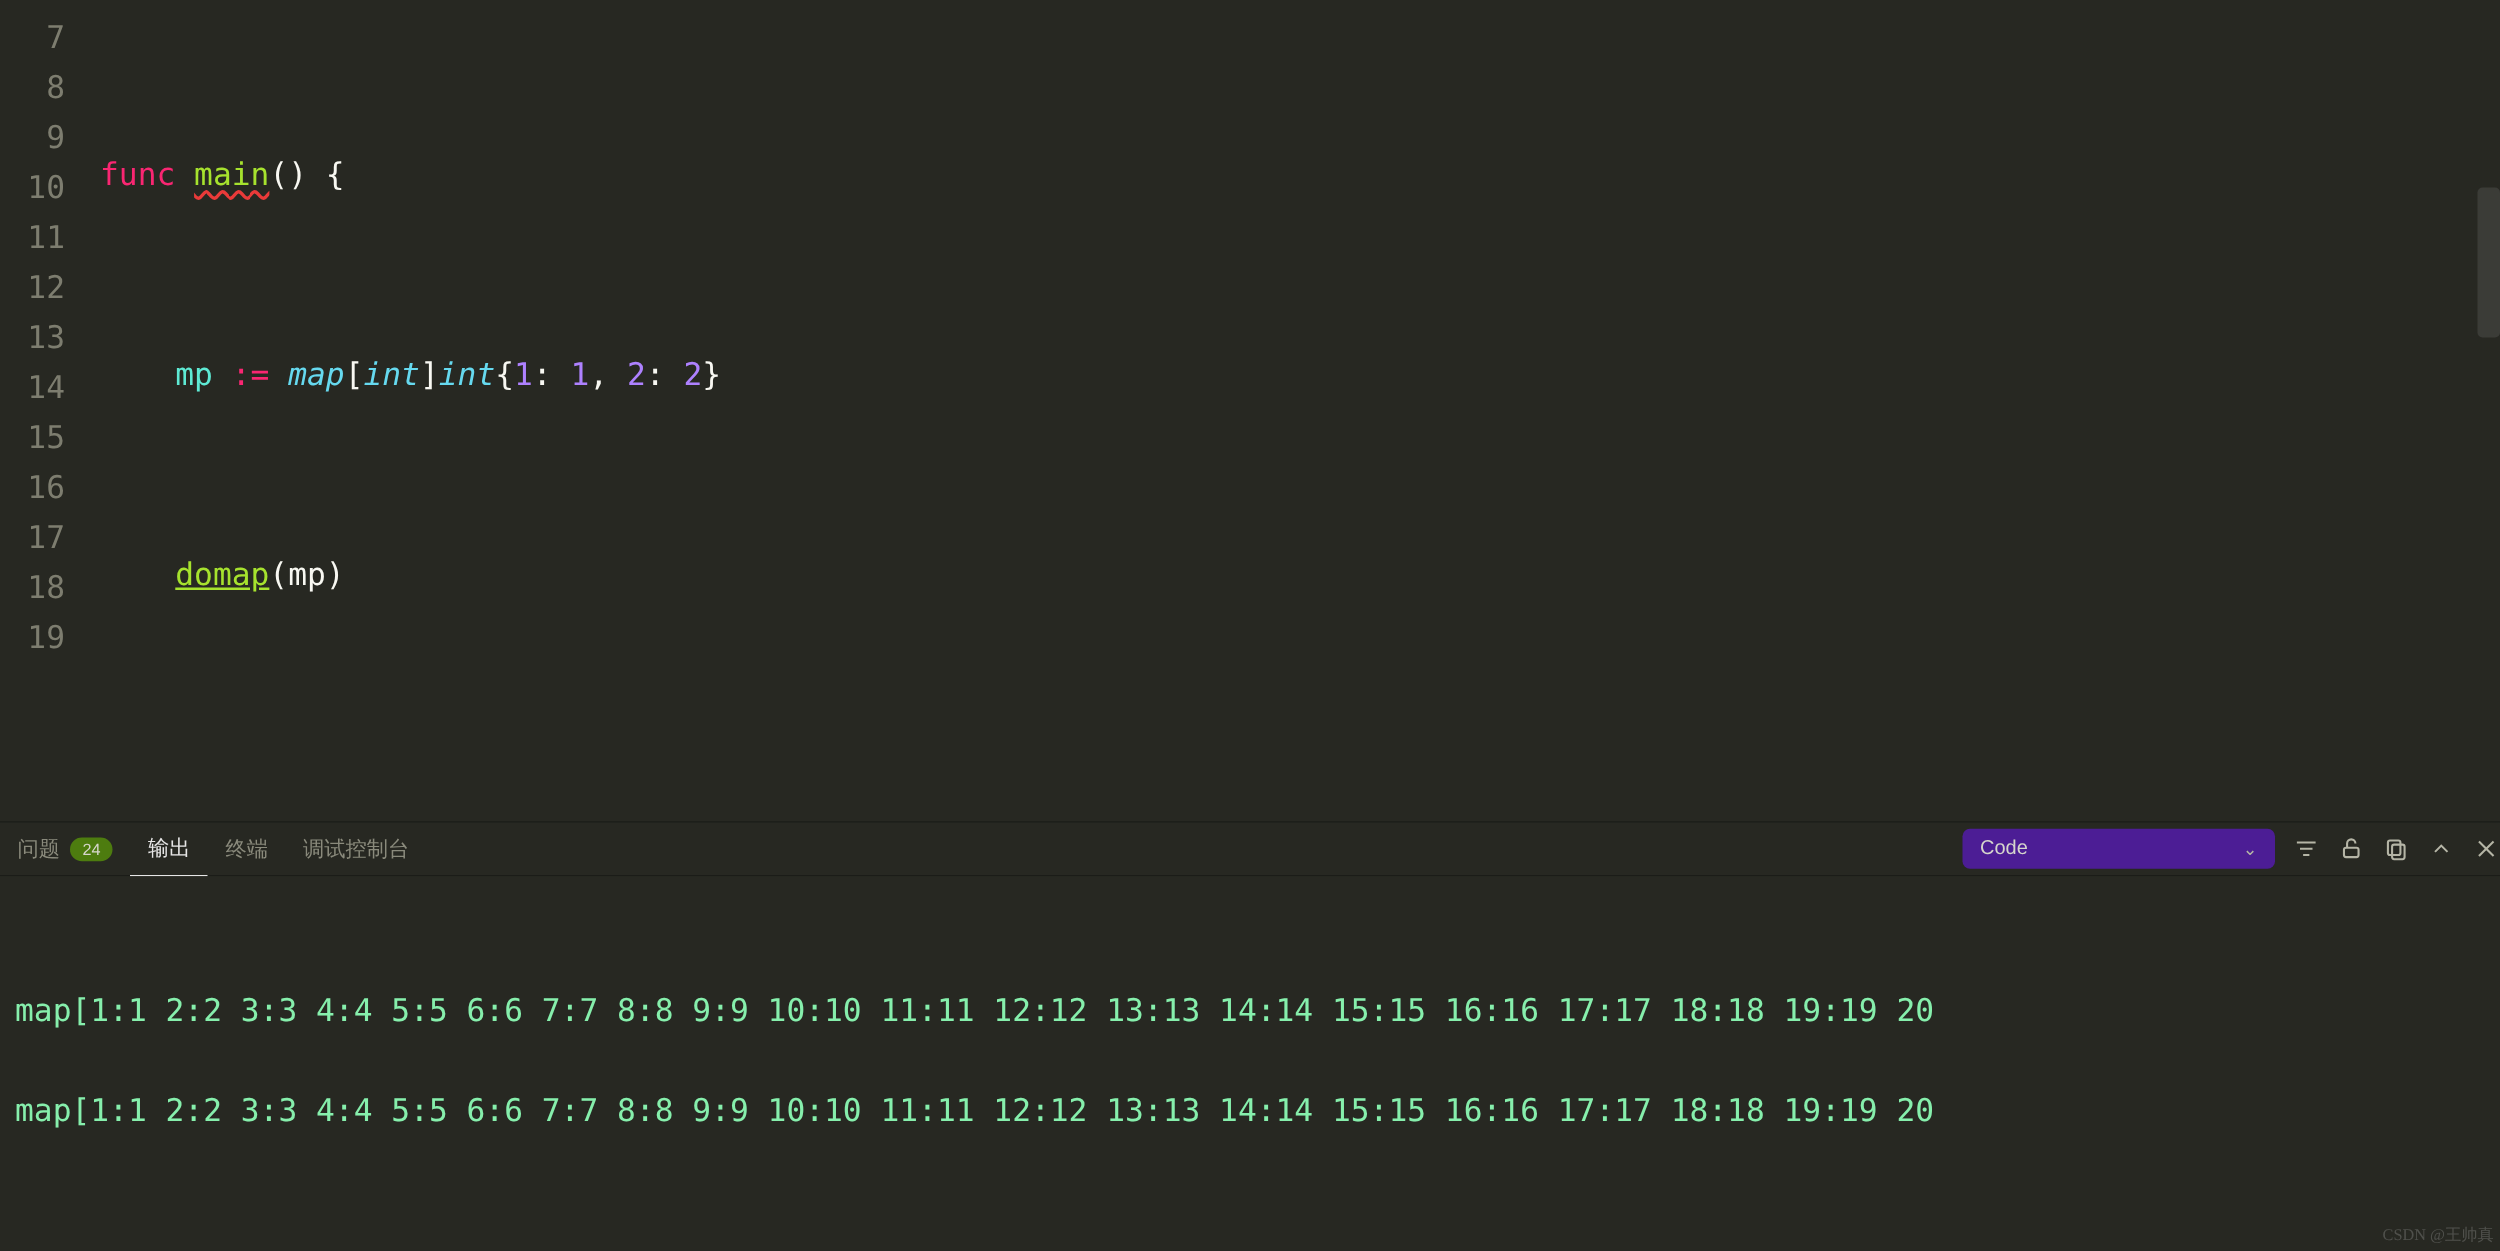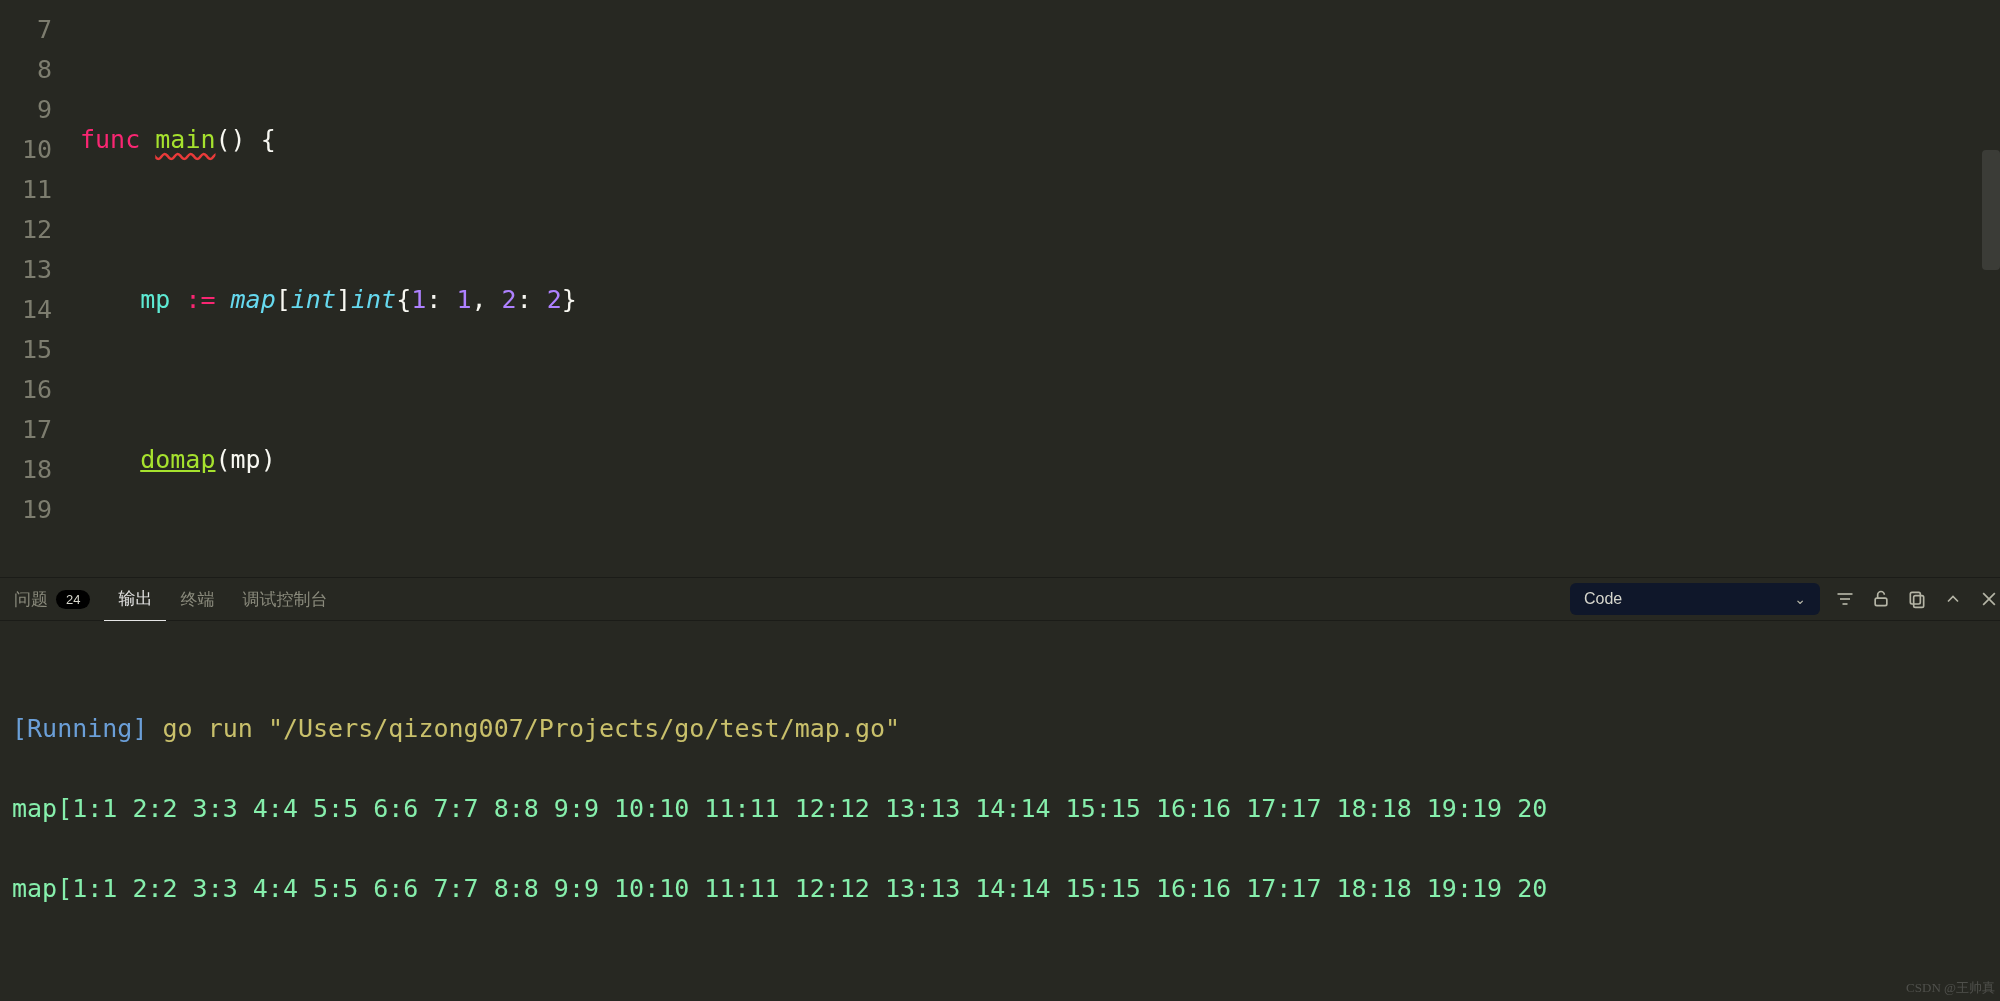--- a/index.html
+++ b/index.html
@@ -16,23 +16,23 @@
   .num { color: #ae81ff; }
   .id { color: #5eead4; }
   .pn { color: #f8f8f2; }
   .op { color: #f92672; }
   .underline-err { text-decoration: underline wavy rgba(255,60,60,0.9); text-decoration-skip-ink: none; text-underline-offset: 4px; }
   .minimap-scroll { position: absolute; right: 0; top: 150px; width: 18px; height: 120px; background: rgba(120,120,120,0.25); border-radius: 4px; }
 
   .panel-tabs { display: flex; align-items: center; height: 44px; border-top: 1px solid #1b1c18; border-bottom: 1px solid #1b1c18; padding: 0 0; font-family: -apple-system, "Segoe UI", sans-serif; }
   .tab { color: #8a8a7c; font-size: 17px; padding: 0 14px; height: 44px; display: flex; align-items: center; gap: 8px; cursor: pointer; }
   .tab.active { color: #e6e6e6; border-bottom: 1px solid #e6e6e6; }
-  .badge { background: #000000; color: #d6d6cc; font-size: 13px; border-radius: 12px; padding: 2px 10px; }
+  .badge { background: #4d7c0f; color: #d6d6cc; font-size: 13px; border-radius: 12px; padding: 2px 10px; }
   .panel-actions { margin-left: auto; display: flex; align-items: center; gap: 14px; }
-  .dropdown { background: #0f172a; color: #d6d6cc; border: none; border-radius: 6px; height: 32px; width: 250px; display: flex; align-items: center; justify-content: space-between; padding: 0 14px; font-size: 16px; cursor: pointer; }
+  .dropdown { background: #4c1d95; color: #d6d6cc; border: none; border-radius: 6px; height: 32px; width: 250px; display: flex; align-items: center; justify-content: space-between; padding: 0 14px; font-size: 16px; cursor: pointer; }
   .chev { font-size: 14px; color: #b5b5a6; }
   .icon { color: #b5b5a6; cursor: pointer; display: flex; align-items: center; justify-content: center; width: 22px; height: 22px; }
   .icon svg { width: 20px; height: 20px; }
 
   .terminal { flex: 0 0 auto; padding: 48px 12px 12px 12px; font-size: 25px; line-height: 40px; white-space: pre; background: #272822; font-family: "Menlo", "Consolas", monospace; }
   .run-tag { color: #6b9fd8; }
   .run-cmd { color: #c9c06b; }
   .run-path { color: #c9c06b; }
   .out-line { color: #86efac; }
 
@@ -137,20 +137,19 @@
       <span class="icon">
         <svg viewBox="0 0 24 24" fill="none" stroke="currentColor" stroke-width="2">
             <line x1="5" y1="5" x2="19" y2="19"></line>
             <line x1="19" y1="5" x2="5" y2="19"></line>
           </svg>
       </span>
     </div>
   </div>
 
   <div class="terminal">
-<div><span class="run-tag">[Running]</span> <span class="run-cmd">go run </span><span class="run-path">"/Users/qizong007/Projects/go/test/map.go"</span></div>
 <div class="out-line">map[1:1 2:2 3:3 4:4 5:5 6:6 7:7 8:8 9:9 10:10 11:11 12:12 13:13 14:14 15:15 16:16 17:17 18:18 19:19 20</div>
 <div class="out-line">map[1:1 2:2 3:3 4:4 5:5 6:6 7:7 8:8 9:9 10:10 11:11 12:12 13:13 14:14 15:15 16:16 17:17 18:18 19:19 20</div>
   </div>
 
 </div>
 
 <div class="watermark">CSDN @王帅真</div>
 
 </body></html>

